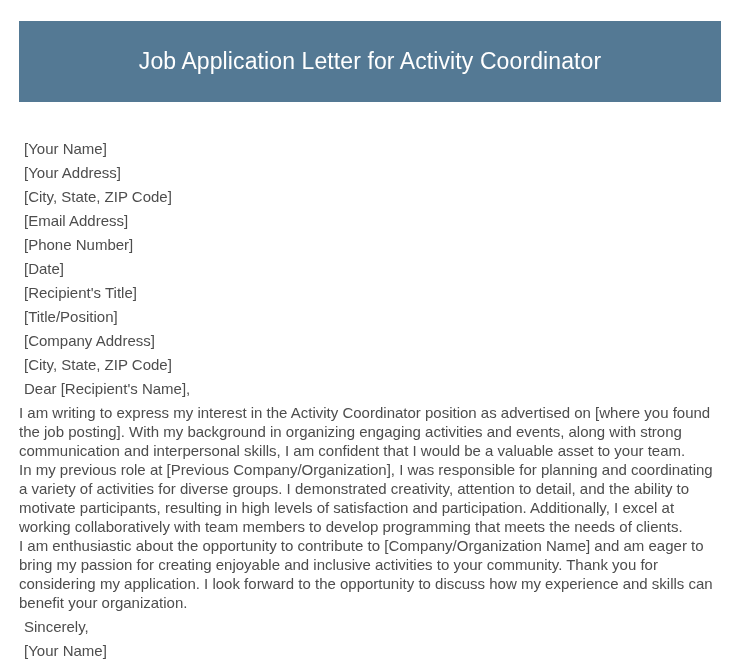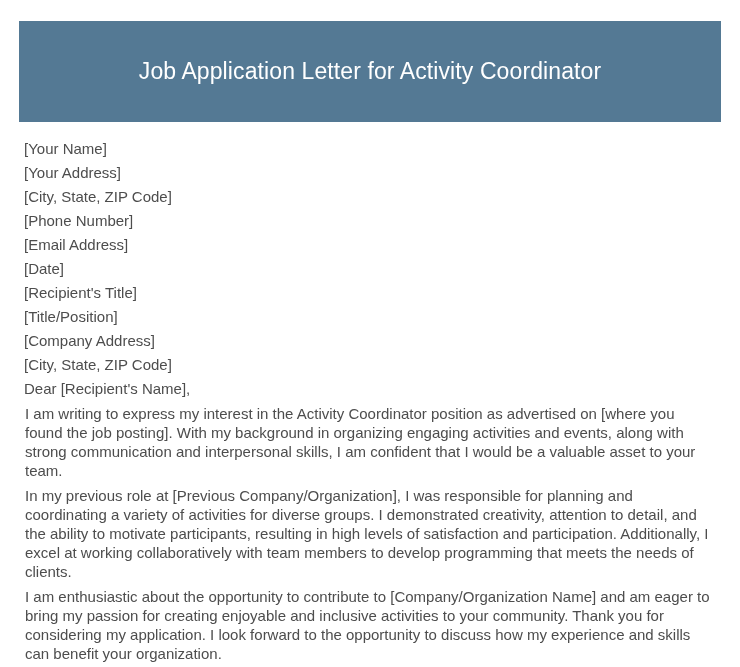--- a/index.html
+++ b/index.html
@@ -17,21 +17,21 @@
     position: relative;
     width: 740px;
     height: 667px;
     background: #ffffff;
   }
   .header-banner {
     position: absolute;
     left: 19px;
     top: 21px;
     width: 702px;
-    height: 101px;
+    height: 81px;
     background: #547994;
     display: flex;
     align-items: center;
     justify-content: center;
     box-sizing: border-box;
   }
   .header-title {
     color: #ffffff;
     font-size: 23px;
     font-weight: normal;
@@ -49,54 +49,55 @@
     font-size: 15px;
     line-height: 19px;
     text-align: left;
   }
   .letter-line {
     margin: 5px;
     padding: 0;
     white-space: pre-wrap;
   }
   .letter-para {
-    margin: 6px;
+    margin: 0;
     padding: 0;
   }
 </style>
 </head>
 <body>
 
 <div class="page">
 
   <div class="header-banner">
     <h1 class="header-title">Job Application Letter for Activity Coordinator</h1>
   </div>
 
   <div class="letter-body">
 
     <div>
       <div class="letter-line">[Your Name]</div>
       <div class="letter-line">[Your Address]</div>
       <div class="letter-line">[City, State, ZIP Code]</div>
+      <div class="letter-line">[Email Address]</div>
       <div class="letter-line">[Phone Number]</div>
-      <div class="letter-line">[Email Address]</div>
       <div class="letter-line">[Date]</div>
     </div>
 
     <div>
       <div class="letter-line">[Recipient's Title]</div>
       <div class="letter-line">[Title/Position]</div>
       <div class="letter-line">[Company Address]</div>
       <div class="letter-line">[City, State, ZIP Code]</div>
     </div>
 
     <div class="letter-line">Dear [Recipient's Name],</div>
 
     <p class="letter-para">I am writing to express my interest in the Activity Coordinator position as advertised on [where you found the job posting]. With my background in organizing engaging activities and events, along with strong communication and interpersonal skills, I am confident that I would be a valuable asset to your team.</p>
     <p class="letter-para">In my previous role at [Previous Company/Organization], I was responsible for planning and coordinating a variety of activities for diverse groups. I demonstrated creativity, attention to detail, and the ability to motivate participants, resulting in high levels of satisfaction and participation. Additionally, I excel at working collaboratively with team members to develop programming that meets the needs of clients.</p>
     <p class="letter-para">I am enthusiastic about the opportunity to contribute to [Company/Organization Name] and am eager to bring my passion for creating enjoyable and inclusive activities to your community. Thank you for considering my application. I look forward to the opportunity to discuss how my experience and skills can benefit your organization.</p>
 
+    <div class="letter-line">Sincerely,</div>
     <div class="letter-line">[Your Name]</div>
 
   </div>
 
 </div>
 
 </body></html>

